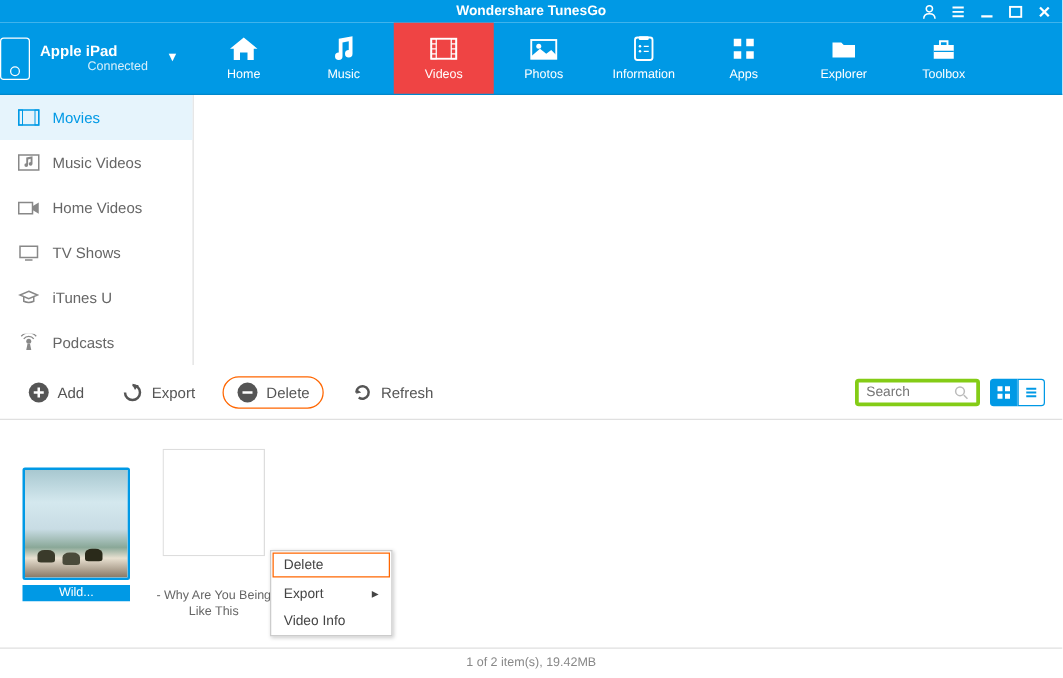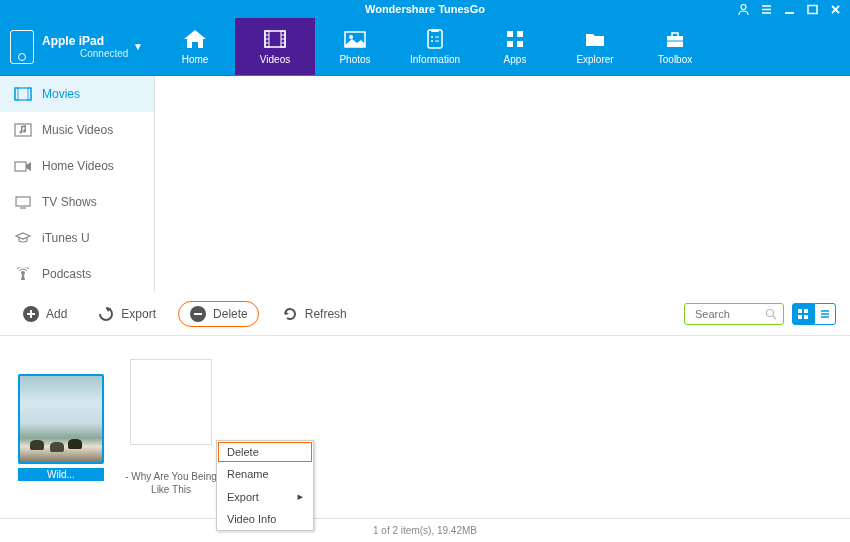--- a/index.html
+++ b/index.html
@@ -2,44 +2,44 @@
 <html><head>
 <meta charset="utf-8">
 <style>
 * { margin: 0; padding: 0; box-sizing: border-box; font-family: Arial, sans-serif; }
 body { width: 850px; height: 542px; background: #fff; overflow: hidden; }
 .titlebar { height: 18px; background: #0099e5; display: flex; align-items: center; justify-content: center; position: relative; text-align: right; }
 .titlebar-title { color: #fff; font-size: 11px; font-weight: bold; }
 .titlebar-controls { position: absolute; right: 8px; top: 0; display: flex; gap: 10px; align-items: center; height: 18px; }
 .titlebar-controls span { color: #fff; font-size: 13px; cursor: pointer; line-height: 1; }
 .header { height: 58px; background: #0099e5; display: flex; border-bottom: 1px solid #0088cc; }
-.device-box { width: 155px; display: flex; align-items: center; padding: 0 10px; gap: 8px; position: relative; }
+.device-box { width: 155px; display: flex; align-items: center; padding: 0 0; gap: 8px; position: relative; }
 .device-icon-box { width: 24px; height: 34px; border: 1.5px solid #fff; border-radius: 3px; position: relative; }
 .device-icon-box::after { content: ''; position: absolute; bottom: 2px; left: 50%; transform: translateX(-50%); width: 6px; height: 6px; border: 1px solid #fff; border-radius: 50%; }
 .device-info { color: #fff; }
 .device-name { font-size: 12px; font-weight: bold; }
 .device-status { font-size: 10px; opacity: 0.85; margin-left: 38px; }
 .device-chevron { position: absolute; right: 12px; color: #fff; font-size: 10px; }
 .nav { display: flex; }
 .nav-item { width: 80px; display: flex; flex-direction: column; align-items: center; justify-content: center; gap: 4px; cursor: pointer; color: #fff; }
-.nav-item.active { background: #4c1d95; }
+.nav-item.active { background: #ef4444; }
 .nav-icon { width: 26px; height: 22px; display: flex; align-items: center; justify-content: center; }
 .nav-label { font-size: 10px; }
 .content { display: flex; height: calc(542px - 76px); flex-direction: column; }
 .sidebar { width: 155px; border-right: 1px solid #e0e0e0; background: #fff; }
 .sidebar-item { display: flex; align-items: center; gap: 10px; padding: 10px 14px; font-size: 12px; color: #666; cursor: pointer; }
 .sidebar-item.active { background: #e6f4fc; color: #0099e5; }
 .sidebar-icon { width: 18px; height: 16px; display: flex; align-items: center; justify-content: center; }
 .main { flex: 1; display: flex; flex-direction: column; position: relative; }
 .toolbar { height: 44px; border-bottom: 1px solid #e0e0e0; display: flex; align-items: center; padding: 0 14px; gap: 14px; }
 .tool-btn { display: flex; align-items: center; gap: 6px; font-size: 12px; color: #555; cursor: pointer; padding: 4px 8px; border-radius: 3px; }
 .tool-btn.highlighted { border: 1.5px solid #ff6600; border-radius: 14px; padding: 3px 10px; }
 .tool-icon { width: 18px; height: 18px; display: flex; align-items: center; justify-content: center; }
 .toolbar-right { margin-left: auto; display: flex; align-items: center; gap: 8px; }
-.search-box { width: 100px; height: 22px; border: 1px solid #84cc16; border-radius: 3px; display: flex; align-items: center; padding: 0 6px; justify-content: flex-end; }
+.search-box { width: 100px; height: 22px; border: 3px solid #84cc16; border-radius: 3px; display: flex; align-items: center; padding: 0 6px; }
 .search-input { border: none; outline: none; width: 70px; font-size: 11px; color: #999; background: transparent; }
 .view-toggle { display: flex; }
 .view-btn { width: 22px; height: 22px; display: flex; align-items: center; justify-content: center; cursor: pointer; border: 1px solid #0099e5; }
 .view-btn.grid { background: #0099e5; border-radius: 3px 0 0 3px; }
 .view-btn.list { background: #fff; border-radius: 0 3px 3px 0; }
 .video-area { flex: 1; padding: 16px; display: flex; gap: 20px; align-items: center; position: relative; }
 .video-thumb { width: 90px; display: flex; flex-direction: column; align-items: center; gap: 4px; }
 .thumb-box { width: 86px; height: 90px; border: 2px solid transparent; border-radius: 2px; background: #fff; display: flex; align-items: center; justify-content: center; overflow: hidden; }
 .thumb-box.selected { border-color: #0099e5; }
 .thumb-img { width: 100%; height: 100%; background: linear-gradient(180deg, #a8c8d0 0%, #d4e8ee 30%, #c8dce4 55%, #8aa898 72%, #e8e0d0 82%, #887866 100%); position: relative; }
@@ -102,20 +102,28 @@
   </div>
   <div class="nav">
     <div class="nav-item">
       <div class="nav-icon">
           <svg width="26" height="22" viewBox="0 0 26 22">
             <path d="M13 2 L24 11 L21 11 L21 20 L16 20 L16 14 L10 14 L10 20 L5 20 L5 11 L2 11 Z" fill="#fff"></path>
           </svg>
         </div>
       <span class="nav-label">Home</span>
     </div>
+    <div class="nav-item">
+      <div class="nav-icon">
+          <svg width="26" height="22" viewBox="0 0 26 22">
+            <path d="M9 3 L20 1 L20 15 A3 3 0 1 1 17 12 L17 5 L12 6 L12 17 A3 3 0 1 1 9 14 Z" fill="#fff"></path>
+          </svg>
+        </div>
+      <span class="nav-label">Music</span>
+    </div>
     <div class="nav-item active">
       <div class="nav-icon">
           <svg width="26" height="22" viewBox="0 0 26 22">
             <rect x="3" y="3" width="20" height="16" fill="none" stroke="#fff" stroke-width="1.5"></rect>
             <rect x="3" y="3" width="4" height="16" fill="none" stroke="#fff" stroke-width="1"></rect>
             <rect x="19" y="3" width="4" height="16" fill="none" stroke="#fff" stroke-width="1"></rect>
             <line x1="3" y1="7" x2="7" y2="7" stroke="#fff"></line>
             <line x1="3" y1="11" x2="7" y2="11" stroke="#fff"></line>
             <line x1="3" y1="15" x2="7" y2="15" stroke="#fff"></line>
             <line x1="19" y1="7" x2="23" y2="7" stroke="#fff"></line>
@@ -323,23 +331,20 @@
           </div>
         <div class="thumb-label plain">- Why Are You Being Like This</div>
       </div>
     </div>
 
     <div class="context-menu">
       <div class="context-item highlighted">
           <span>Delete</span>
         </div>
       <div class="context-item">
-          <span>Rename</span>
-        </div>
-      <div class="context-item">
           <span>Export</span>
           <span>▸</span>
         </div>
       <div class="context-item">
           <span>Video Info</span>
         </div>
     </div>
 
     <div class="statusbar">
       <span>1 of 2 item(s), 19.42MB</span>

